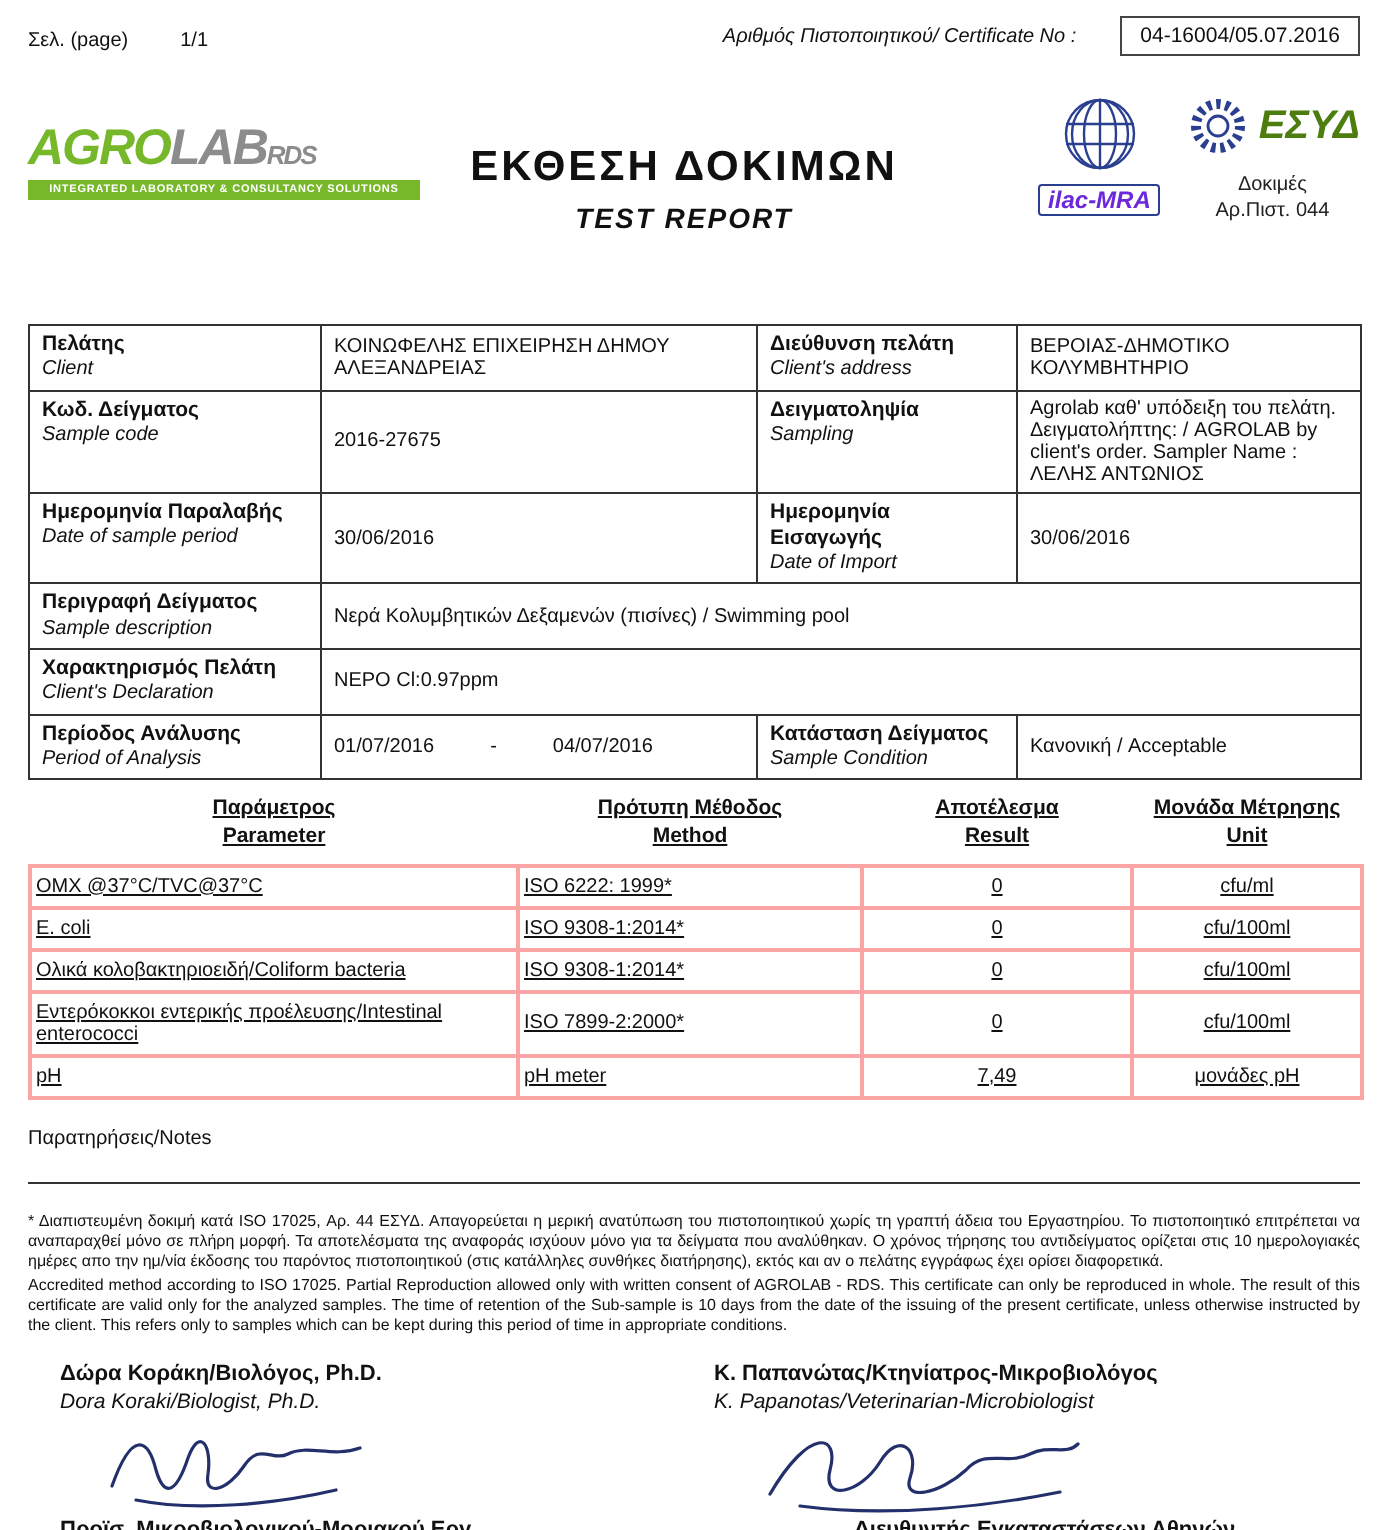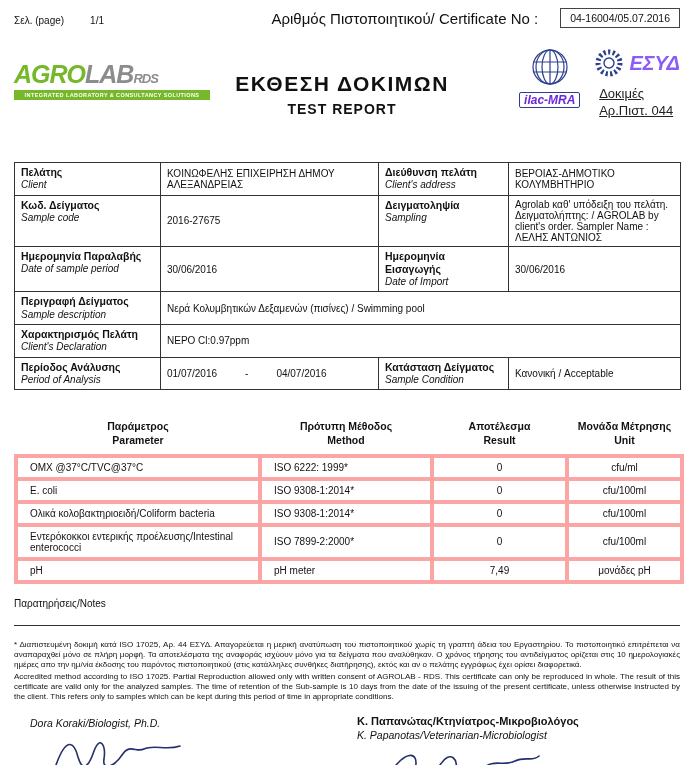--- a/index.html
+++ b/index.html
@@ -7,55 +7,55 @@
   body {
     width:694px; height:765px; overflow:hidden;
     font-family:"Liberation Sans", sans-serif; color:#111;
   }
   .page { padding:6px 14px 0 14px; width:694px; }
 
   
   .topbar { display:flex; justify-content:space-between; align-items:center; font-size:10px; padding-top:2px; }
   .topbar-left { display:flex; gap:26px; padding-top:4px; }
   .topbar-right { display:flex; align-items:center; }
-  .cert-label { font-size:15px; }
+  .cert-label { font-size:10px;font-style:italic; }
   .cert-box { border:1px solid #444; padding:3px 9px; margin-left:22px; font-size:10.5px; }
 
   
   .logo-row { display:flex; margin-top:12px; align-items:flex-start; height:108px; }
   .agrolab { width:196px; padding-top:22px; }
   .agrolab-word { font-weight:bold; font-style:italic; font-size:25px; letter-spacing:-1px; line-height:1; white-space:nowrap; }
   .agro { color:#76b82a; }
   .lab { color:#8b8c8e; }
   .rds { color:#8b8c8e; font-size:13px; }
   .tagline { background:#76b82a; color:#fff; font-size:5.5px; letter-spacing:.4px; text-align:center; padding:2px 1px; margin-top:3px; font-weight:bold; }
   .title-block { flex:1; text-align:center; padding-top:32px; }
   .title-gr { font-size:21px; font-weight:bold; letter-spacing:1.5px; }
-  .title-en { font-size:14px; font-weight:bold; letter-spacing:1px; margin-top:5px; }
+  .title-en { font-size:14px; font-weight:bold; font-style:italic; letter-spacing:1px; margin-top:5px; }
   .right-logos { width:206px; display:flex; gap:12px; justify-content:flex-end; }
   .ilac { display:flex; flex-direction:column; align-items:center; padding-top:6px; }
   .ilac-label { color:#6d28d9; font-weight:bold; font-style:italic; font-size:12px; border:1px solid #2b3f90; padding:0 4px; border-radius:2px; margin-top:2px; }
   .esyd { display:flex; flex-direction:column; align-items:center; }
   .esyd-top { display:flex; align-items:center; gap:3px; padding-top:6px; }
-  .esyd-label { color:#8b5cf6; font-weight:bold; font-style:italic; font-size:20px; }
-  .esyd-sub { font-size:13px; color:#222; text-align:left; margin-top:6px; line-height:1.3;text-decoration:underline; }
+  .esyd-label { color:#4d7c0f; font-weight:bold; font-style:italic; font-size:20px; }
+  .esyd-sub { font-size:10px; color:#222; text-align:center; margin-top:6px; line-height:1.3; }
 
   
   table.info { border-collapse:collapse; width:666px; margin-top:14px; table-layout:fixed; }
   table.info td { border:1px solid #333; padding:3px 6px; font-size:10px; }
   td.lbl { vertical-align:top; }
   td.val { vertical-align:middle; font-size:10px; }
   .lg { font-weight:bold; font-size:10.5px; line-height:1.25; }
   .le { font-style:italic; font-size:10px; line-height:1.25; }
   .dash { margin:0 28px; }
 
   
-  table.results { border-collapse:collapse; width:666px; margin-top:28px; table-layout:fixed; }
+  table.results { border-collapse:collapse; width:666px; margin-top:6px; table-layout:fixed;text-decoration:underline; }
   table.results th { font-size:10.5px; font-weight:bold; text-align:center; padding:2px 4px 6px 4px; line-height:1.3; border:none; }
-  table.results td { border:4px solid #fca5a5; font-size:10px; padding:4px 12px; vertical-align:middle; }
+  table.results td { border:2px solid #fca5a5; font-size:10px; padding:4px 2px; vertical-align:middle; }
   .pl { text-align:left; }
   .ctr { text-align:center; }
 
   
   .notes { font-size:10px; margin-top:14px; }
   .footnote { margin-top:16px; border-top:1px solid #333; padding-top:14px; font-size:8px; line-height:1.3; text-align:justify; color:#111; }
   .footnote .en { margin-top:1px; }
 
   
   .sig-row { display:flex; margin-top:12px; }
@@ -265,20 +265,21 @@
 
   <div class="notes">Παρατηρήσεις/Notes</div>
 
   <div class="footnote">
     <div class="gr">* Διαπιστευμένη δοκιμή κατά ISO 17025, Αρ. 44 ΕΣΥΔ. Απαγορεύεται η μερική ανατύπωση του πιστοποιητικού χωρίς τη γραπτή άδεια του Εργαστηρίου. Το πιστοποιητικό επιτρέπεται να αναπαραχθεί μόνο σε πλήρη μορφή. Τα αποτελέσματα της αναφοράς ισχύουν μόνο για τα δείγματα που αναλύθηκαν. Ο χρόνος τήρησης του αντιδείγματος ορίζεται στις 10 ημερολογιακές ημέρες απο την ημ/νία έκδοσης του παρόντος πιστοποιητικού (στις κατάλληλες συνθήκες διατήρησης), εκτός και αν ο πελάτης εγγράφως έχει ορίσει διαφορετικά.</div>
     <div class="en">Accredited method according to ISO 17025. Partial Reproduction allowed only with written consent of AGROLAB - RDS. This certificate can only be reproduced in whole. The result of this certificate are valid only for the analyzed samples. The time of retention of the Sub-sample is 10 days from the date of the issuing of the present certificate, unless otherwise instructed by the client. This refers only to samples which can be kept during this period of time in appropriate conditions.</div>
   </div>
 
   <div class="sig-row">
     <div class="sig-col left">
+      <div class="sig-name-gr">Δώρα Κοράκη/Βιολόγος, Ph.D.</div>
       <div class="sig-name-en">Dora Koraki/Biologist, Ph.D.</div>
       <svg class="sig-svg" width="150" height="48" viewBox="0 0 150 48">
         <g fill="none" stroke="#23306b" stroke-width="1.6" stroke-linecap="round">
           <path d="M8 34 C 18 6, 26 10, 30 26 C 34 40, 40 38, 46 20 C 52 4, 58 14, 56 28 C 54 40, 66 36, 74 24 C 82 12, 88 22, 96 18 C 106 13, 118 20, 132 15"></path>
           <path d="M20 41 C 50 47, 90 43, 120 36"></path>
         </g>
       </svg>
       <div class="sig-title-gr">Προϊσ. Μικροβιολογικού-Μοριακού Εργ.</div>
       <div class="sig-title-en">Head of Microbiology-Molcular Laboratory</div>
     </div>

